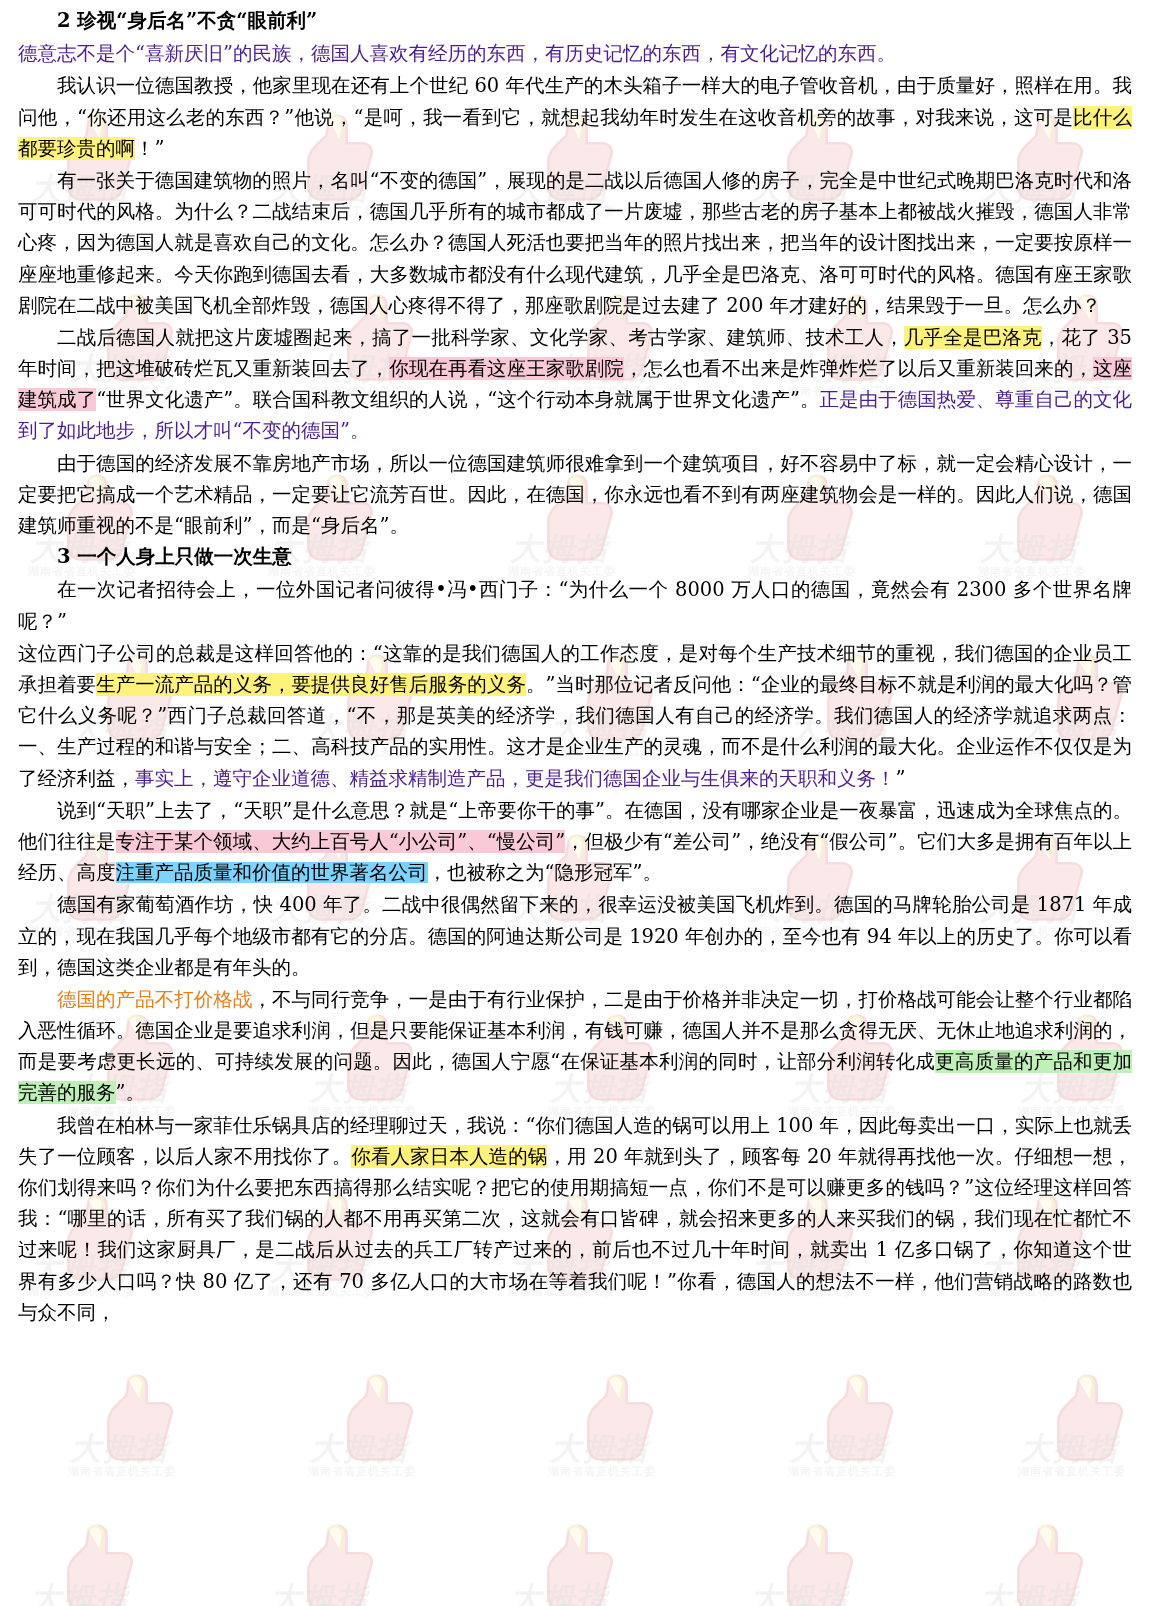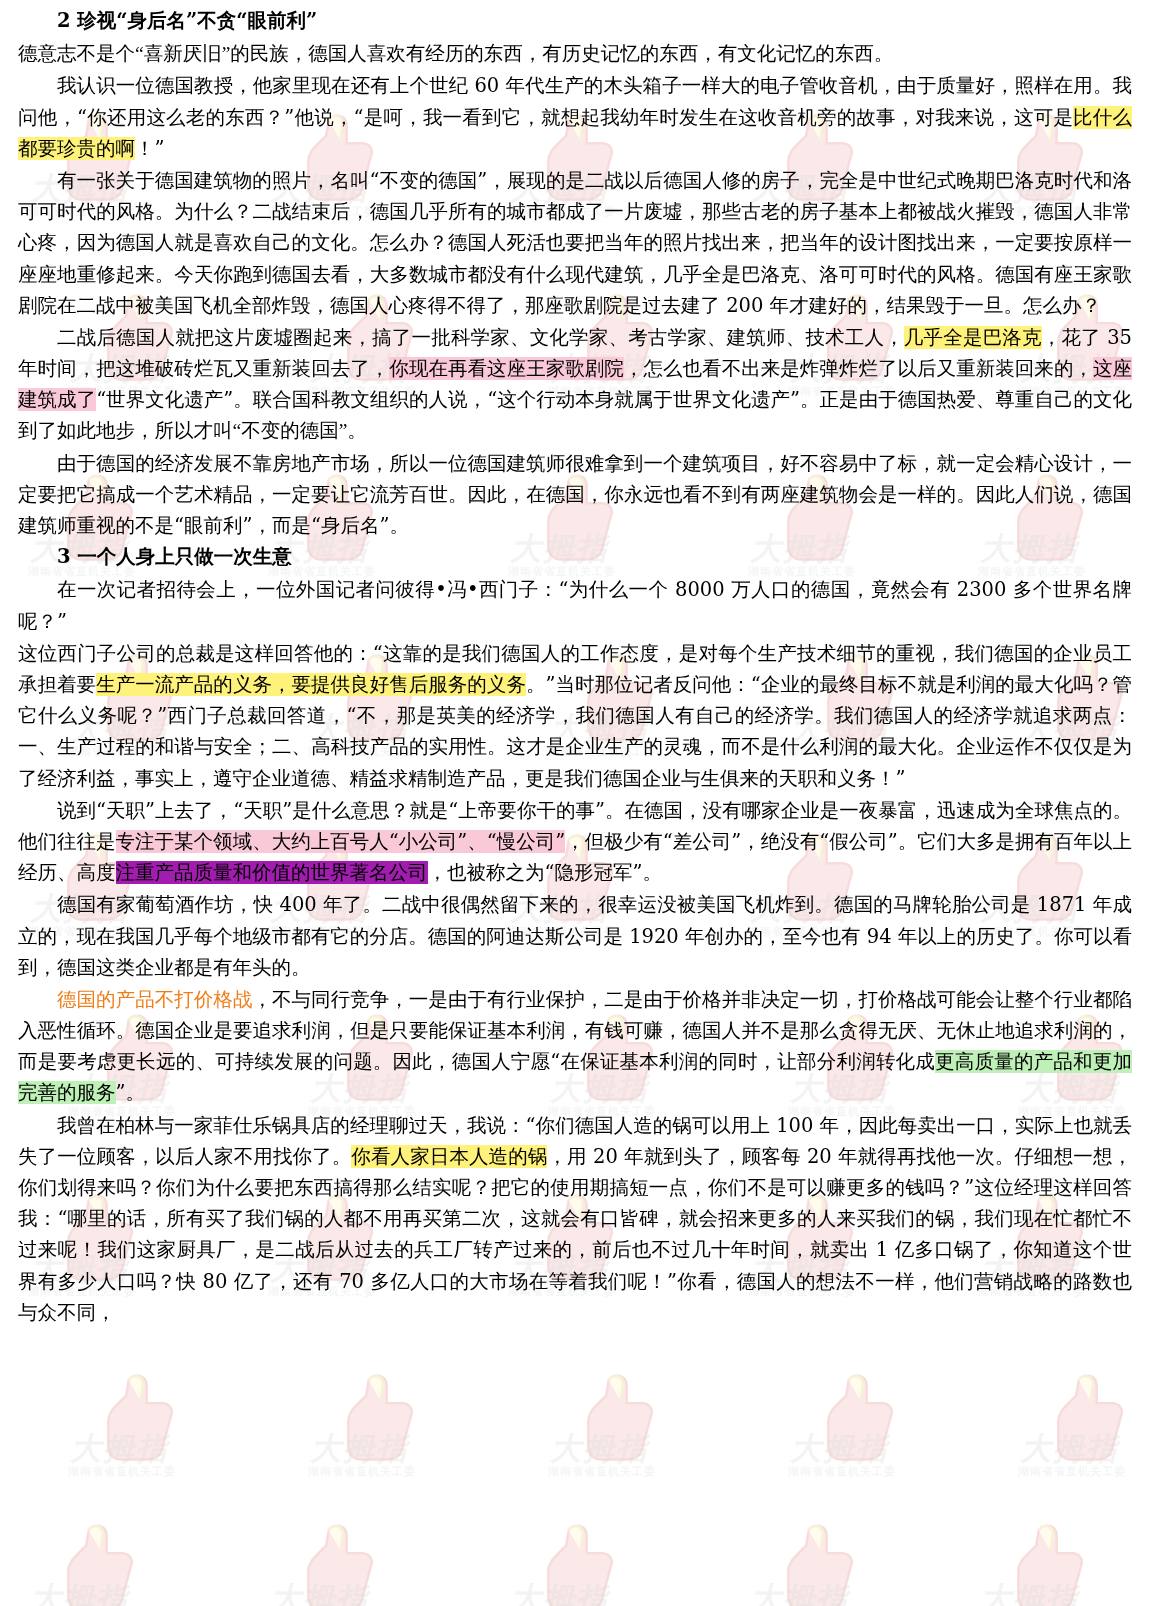--- a/index.html
+++ b/index.html
@@ -70,37 +70,37 @@
     line-height: 1.60;
     margin: 0 0 1px 0;
     text-align: justify;
     text-justify: inter-ideograph;
     text-indent: 2em;
   }
   p.noindent {
     text-indent: 0;
   }
   .red {
-    color: #000000;
-    font-family: Liberation Serif, serif;
+    color: #4c1d95;
   }
   .orange {
     color: #f07c16;
   }
   .hl-y {
     background: #fff27a;
   }
   .hl-p {
     background: #f9c9d8;
   }
   .hl-g {
     background: #bff0b8;
   }
   .hl-b {
-    background: #a21caf;
+    background: #7dd3fc;
+    font-family: Liberation Serif, serif;
   }
 </style>
 </head>
 <body>
 
 <div id="watermarks">
     <div class="wm wm-hand" style="left: 60px; top: 110px;"><svg viewBox="0 0 60 72" width="78" height="92">
         <path d="M22 8 C26 2 36 4 36 12 L36 26 L48 26 C54 26 57 31 55 36 L48 62 C46 69 41 70 36 70 L16 70 C10 70 6 66 6 60 L6 40 C6 34 10 30 14 26 L20 20 Z" fill="#f3b8b8" stroke="#e88f8f" stroke-width="2"></path>
         <path d="M22 8 C26 2 34 5 33 12 L31 24" fill="#fff6cc" stroke="#e7d27a" stroke-width="2"></path>
       </svg></div>

